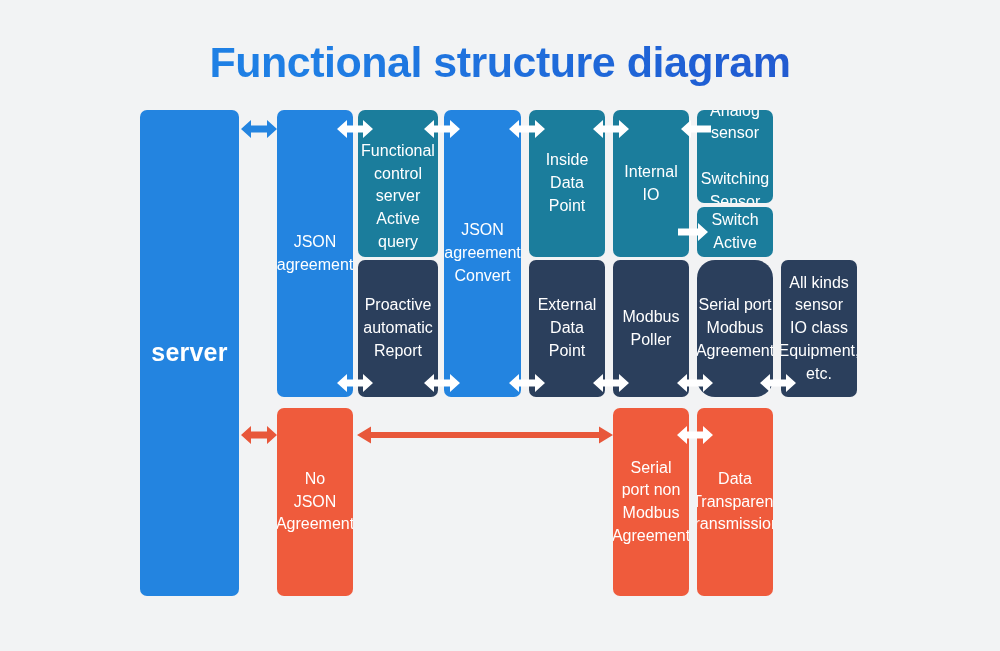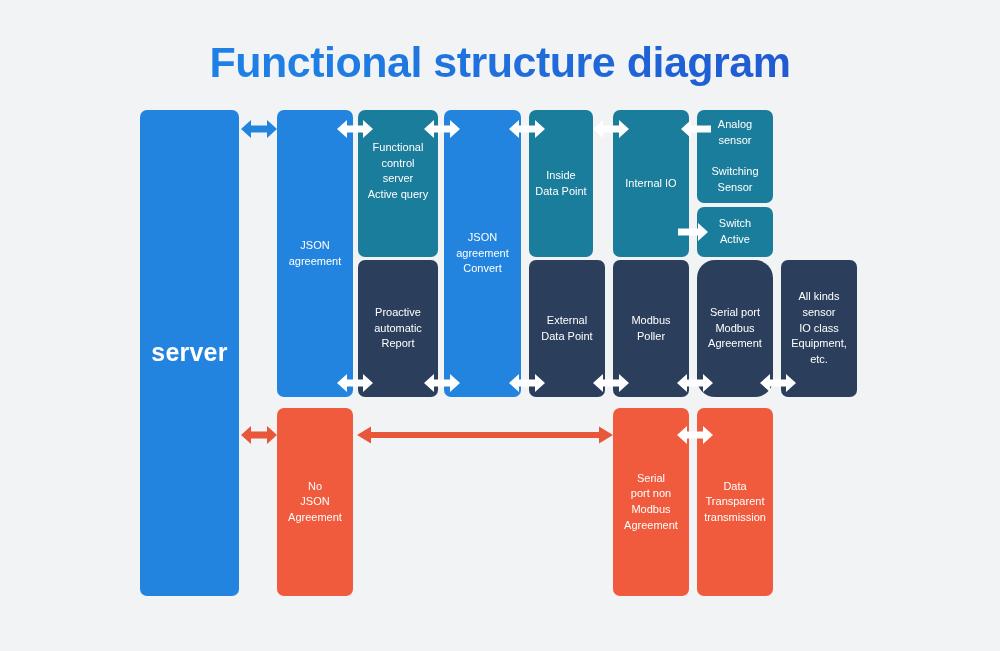--- a/index.html
+++ b/index.html
@@ -43,21 +43,21 @@
   .node {
     position: absolute;
     box-sizing: border-box;
     border-radius: 7px;
     color: #ffffff;
     display: flex;
     align-items: center;
     justify-content: center;
     text-align: center;
     line-height: 1.42;
-    font-size: 11px;
+    font-size: 16px;
     padding: 2px 3px;
     white-space: pre-line;
     overflow: hidden;
   }
   .node.blue  { background: #2384e0; }
   .node.teal  { background: #1b7d9c; }
   .node.navy  { background: #2b3f5c; }
   .node.orange{ background: #ef5b3c; }
 
   .node.server-node {
@@ -101,21 +101,21 @@
 Active query</div>
 
   <div class="node navy" style="left:358px; top:260px; width:80px; height:137px;">Proactive
 automatic
 Report</div>
 
   <div class="node blue" style="left:444px; top:110px; width:77px; height:287px;">JSON
 agreement
 Convert</div>
 
-  <div class="node teal" style="left:529px; top:110px; width:64px; height:147px;">Inside
+  <div class="node teal" style="left:529px; top:110px; width:76px; height:147px;">Inside
 Data Point</div>
 
   <div class="node navy" style="left:529px; top:260px; width:76px; height:137px;">External
 Data Point</div>
 
   <div class="node teal" style="left:613px; top:110px; width:76px; height:147px;">Internal IO</div>
 
   <div class="node navy" style="left:613px; top:260px; width:76px; height:137px;">Modbus
 Poller</div>
 

